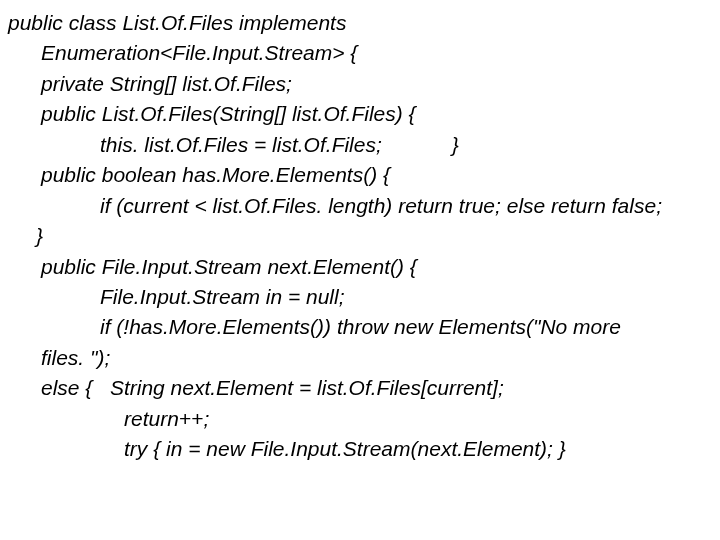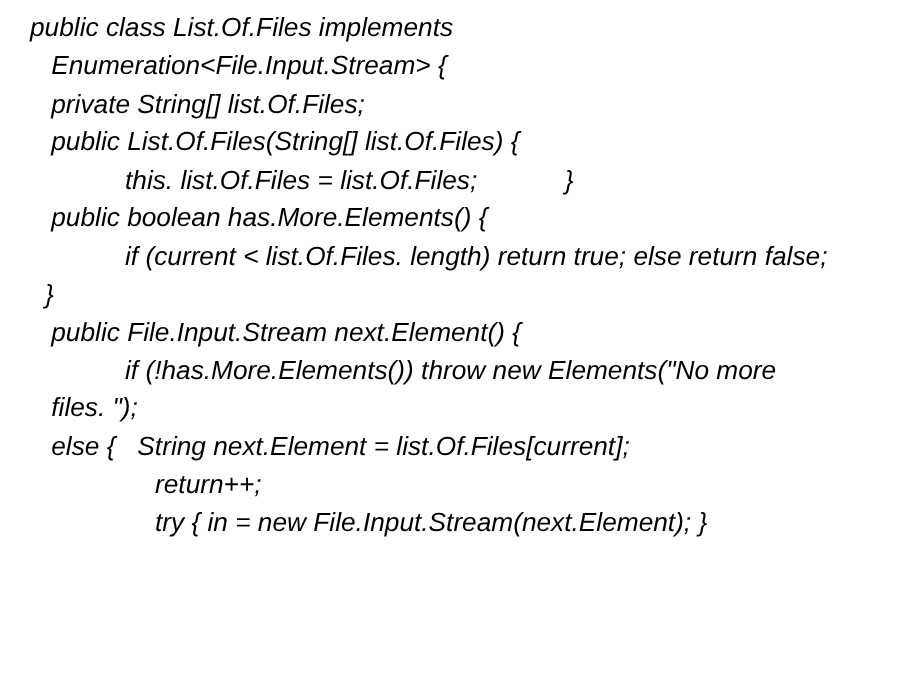--- a/index.html
+++ b/index.html
@@ -11,38 +11,39 @@
     font-family: Arial, Helvetica, sans-serif;
     font-style: italic;
     font-size: 21px;
     color: #000000;
     line-height: 1.45;
     overflow: hidden;
   }
   .page {
     padding: 8px 8px 0 8px;
   }
-  .l0 { margin-left: 16px; }
+  .l0 { margin-left: 0px; }
   .l1 { margin-left: 33px; }
   .l2 { margin-left: 92px; }
   .l2b { margin-left: 28px; } 
   .l3 { margin-left: 116px; }
   .line { white-space: pre; }
 </style>
 </head>
 <body>
 
 <div class="page">
   <div class="line l0">public class List.Of.Files implements</div>
   <div class="line l1">Enumeration&lt;File.Input.Stream&gt; {</div>
   <div class="line l1">private String[] list.Of.Files;</div>
   <div class="line l1">public List.Of.Files(String[] list.Of.Files) {</div>
   <div class="line l2">this. list.Of.Files = list.Of.Files;            }</div>
   <div class="line l1">public boolean has.More.Elements() {</div>
   <div class="line l2">if (current &lt; list.Of.Files. length) return true; else return false;</div>
   <div class="line l2b">}</div>
   <div class="line l1">public File.Input.Stream next.Element() {</div>
+  <div class="line l2">File.Input.Stream in = null;</div>
   <div class="line l2">if (!has.More.Elements()) throw new Elements("No more</div>
   <div class="line l1">files. ");</div>
   <div class="line l1">else {   String next.Element = list.Of.Files[current];</div>
   <div class="line l3">return++;</div>
   <div class="line l3">try { in = new File.Input.Stream(next.Element); }</div>
 </div>
 
 </body></html>

